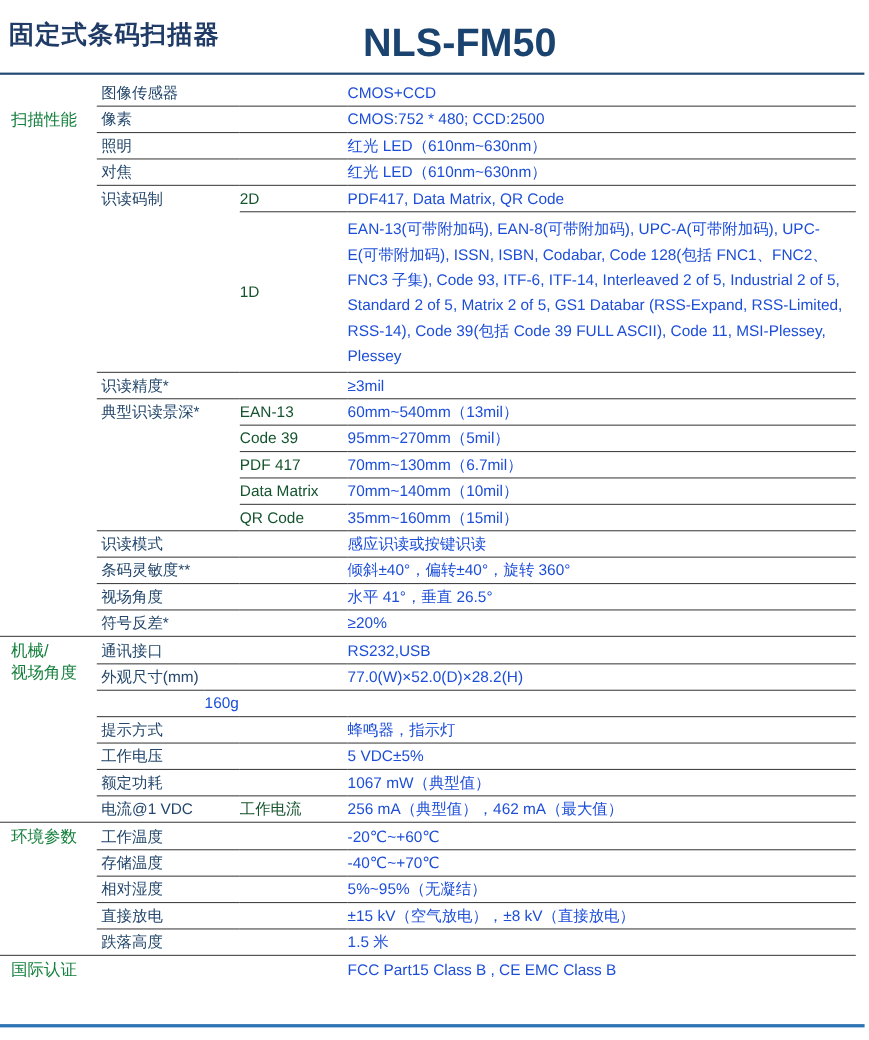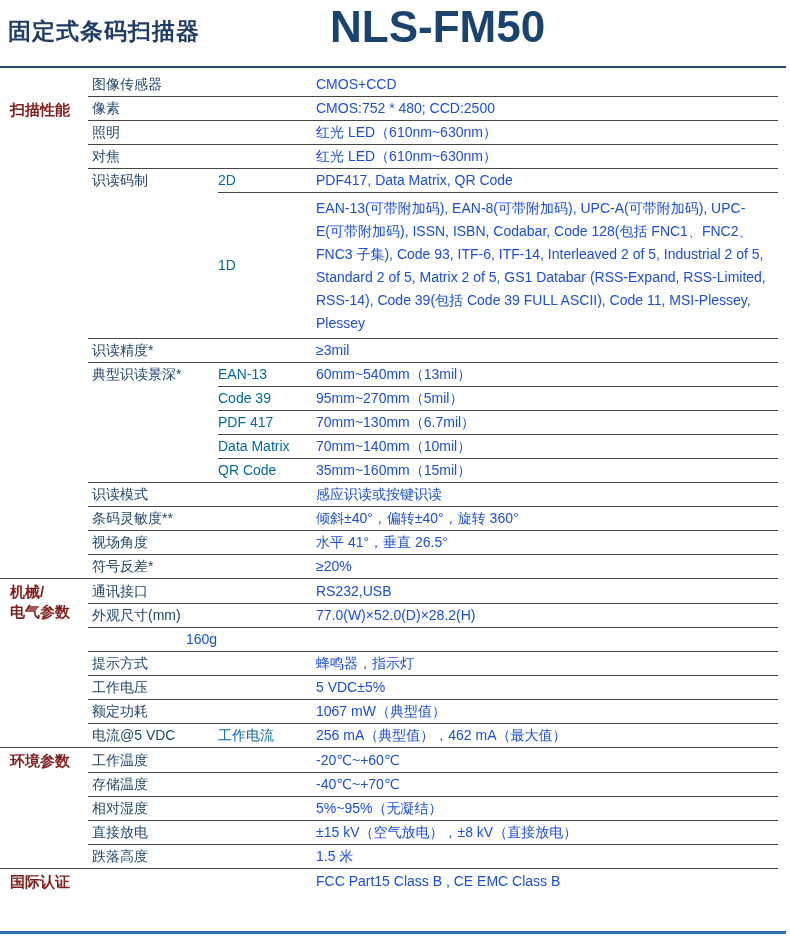--- a/index.html
+++ b/index.html
@@ -2,37 +2,37 @@
 <html><head>
 <meta charset="utf-8">
 <style>
   html,body { margin:0; padding:0; background:#ffffff; }
   body { font-family:"Liberation Sans","DejaVu Sans",sans-serif; color:#111; }
   .page { position:relative; width:786px; height:945px; background:#fff; overflow:hidden; }
 
   
   .hdr { position:relative; height:66px; }
   .subtitle { position:absolute; left:8px; top:16px; font-size:23px; font-weight:bold; color:#1F3B66; letter-spacing:1px; }
-  .model { position:absolute; left:330px; top:2px; font-size:44px; font-weight:bold; color:#1B4370; }
+  .model { position:absolute; left:330px; top:18px; font-size:36px; font-weight:bold; color:#1B4370; }
   .hdr-rule { height:2px; background:#234A73; }
 
   
   .spec-table { margin-top:4px; }
   .sec { display:flex; margin-right:8px; }
   .sec + .sec { border-top:1px solid #454545; }
   .sec-name { width:88px; box-sizing:border-box; padding:3px 2px 0 10px;
-              font-size:15px; font-weight:bold; color:#7f1d1d; line-height:20px;
+              font-size:15px; font-weight:normal; color:#15803d; line-height:20px;
               white-space:pre-line; }
   .sec-scan > .sec-name { padding-top:28px; }
   .rows { flex:1; display:flex; flex-direction:column; }
 
   .r { display:flex; min-height:24px; }
   .cell { display:flex; align-items:center; box-sizing:border-box; line-height:17px; }
   .lbl { width:130px; padding-left:4px; color:#24476B; font-size:14px; }
-  .sub { width:98px; color:#0369a1; font-size:14px; }
+  .sub { width:98px; color:#14532d; font-size:14px; }
   .val { flex:1; padding-right:6px; font-size:14px; color:#1d4ed8; }
 
   .r.bt  > .cell { border-top:1px solid #454545; }           
   .r.sbt > .sub, .r.sbt > .val { border-top:1px solid #454545; } 
 
   .r.tall .val { display:block; padding:4px 6px 3px 0; line-height:23px; }
 
   .bottom-rule { position:absolute; left:0; top:931px; width:790px; height:3px; background:#2E74B5; }
 </style>
 </head>
@@ -129,21 +129,21 @@
         <div class="r bt">
             <div class="cell lbl">符号反差*</div>
             <div class="cell sub"></div>
             <div class="cell val">≥20%</div>
           </div>
       </div>
     </div>
 
     <div class="sec">
       <div class="sec-name">机械/
-电气参数</div>
+视场角度</div>
       <div class="rows">
         <div class="r">
             <div class="cell lbl">通讯接口</div>
             <div class="cell sub"></div>
             <div class="cell val">RS232,USB</div>
           </div>
         <div class="r bt">
             <div class="cell lbl">外观尺寸(mm)</div>
             <div class="cell sub"></div>
             <div class="cell val">77.0(W)×52.0(D)×28.2(H)</div>
@@ -161,21 +161,21 @@
             <div class="cell lbl">工作电压</div>
             <div class="cell sub"></div>
             <div class="cell val">5 VDC±5%</div>
           </div>
         <div class="r bt">
             <div class="cell lbl">额定功耗</div>
             <div class="cell sub"></div>
             <div class="cell val">1067 mW（典型值）</div>
           </div>
         <div class="r bt">
-            <div class="cell lbl">电流@5 VDC</div>
+            <div class="cell lbl">电流@1 VDC</div>
             <div class="cell sub">工作电流</div>
             <div class="cell val">256 mA（典型值），462 mA（最大值）</div>
           </div>
       </div>
     </div>
 
     <div class="sec">
       <div class="sec-name">环境参数</div>
       <div class="rows">
         <div class="r">

